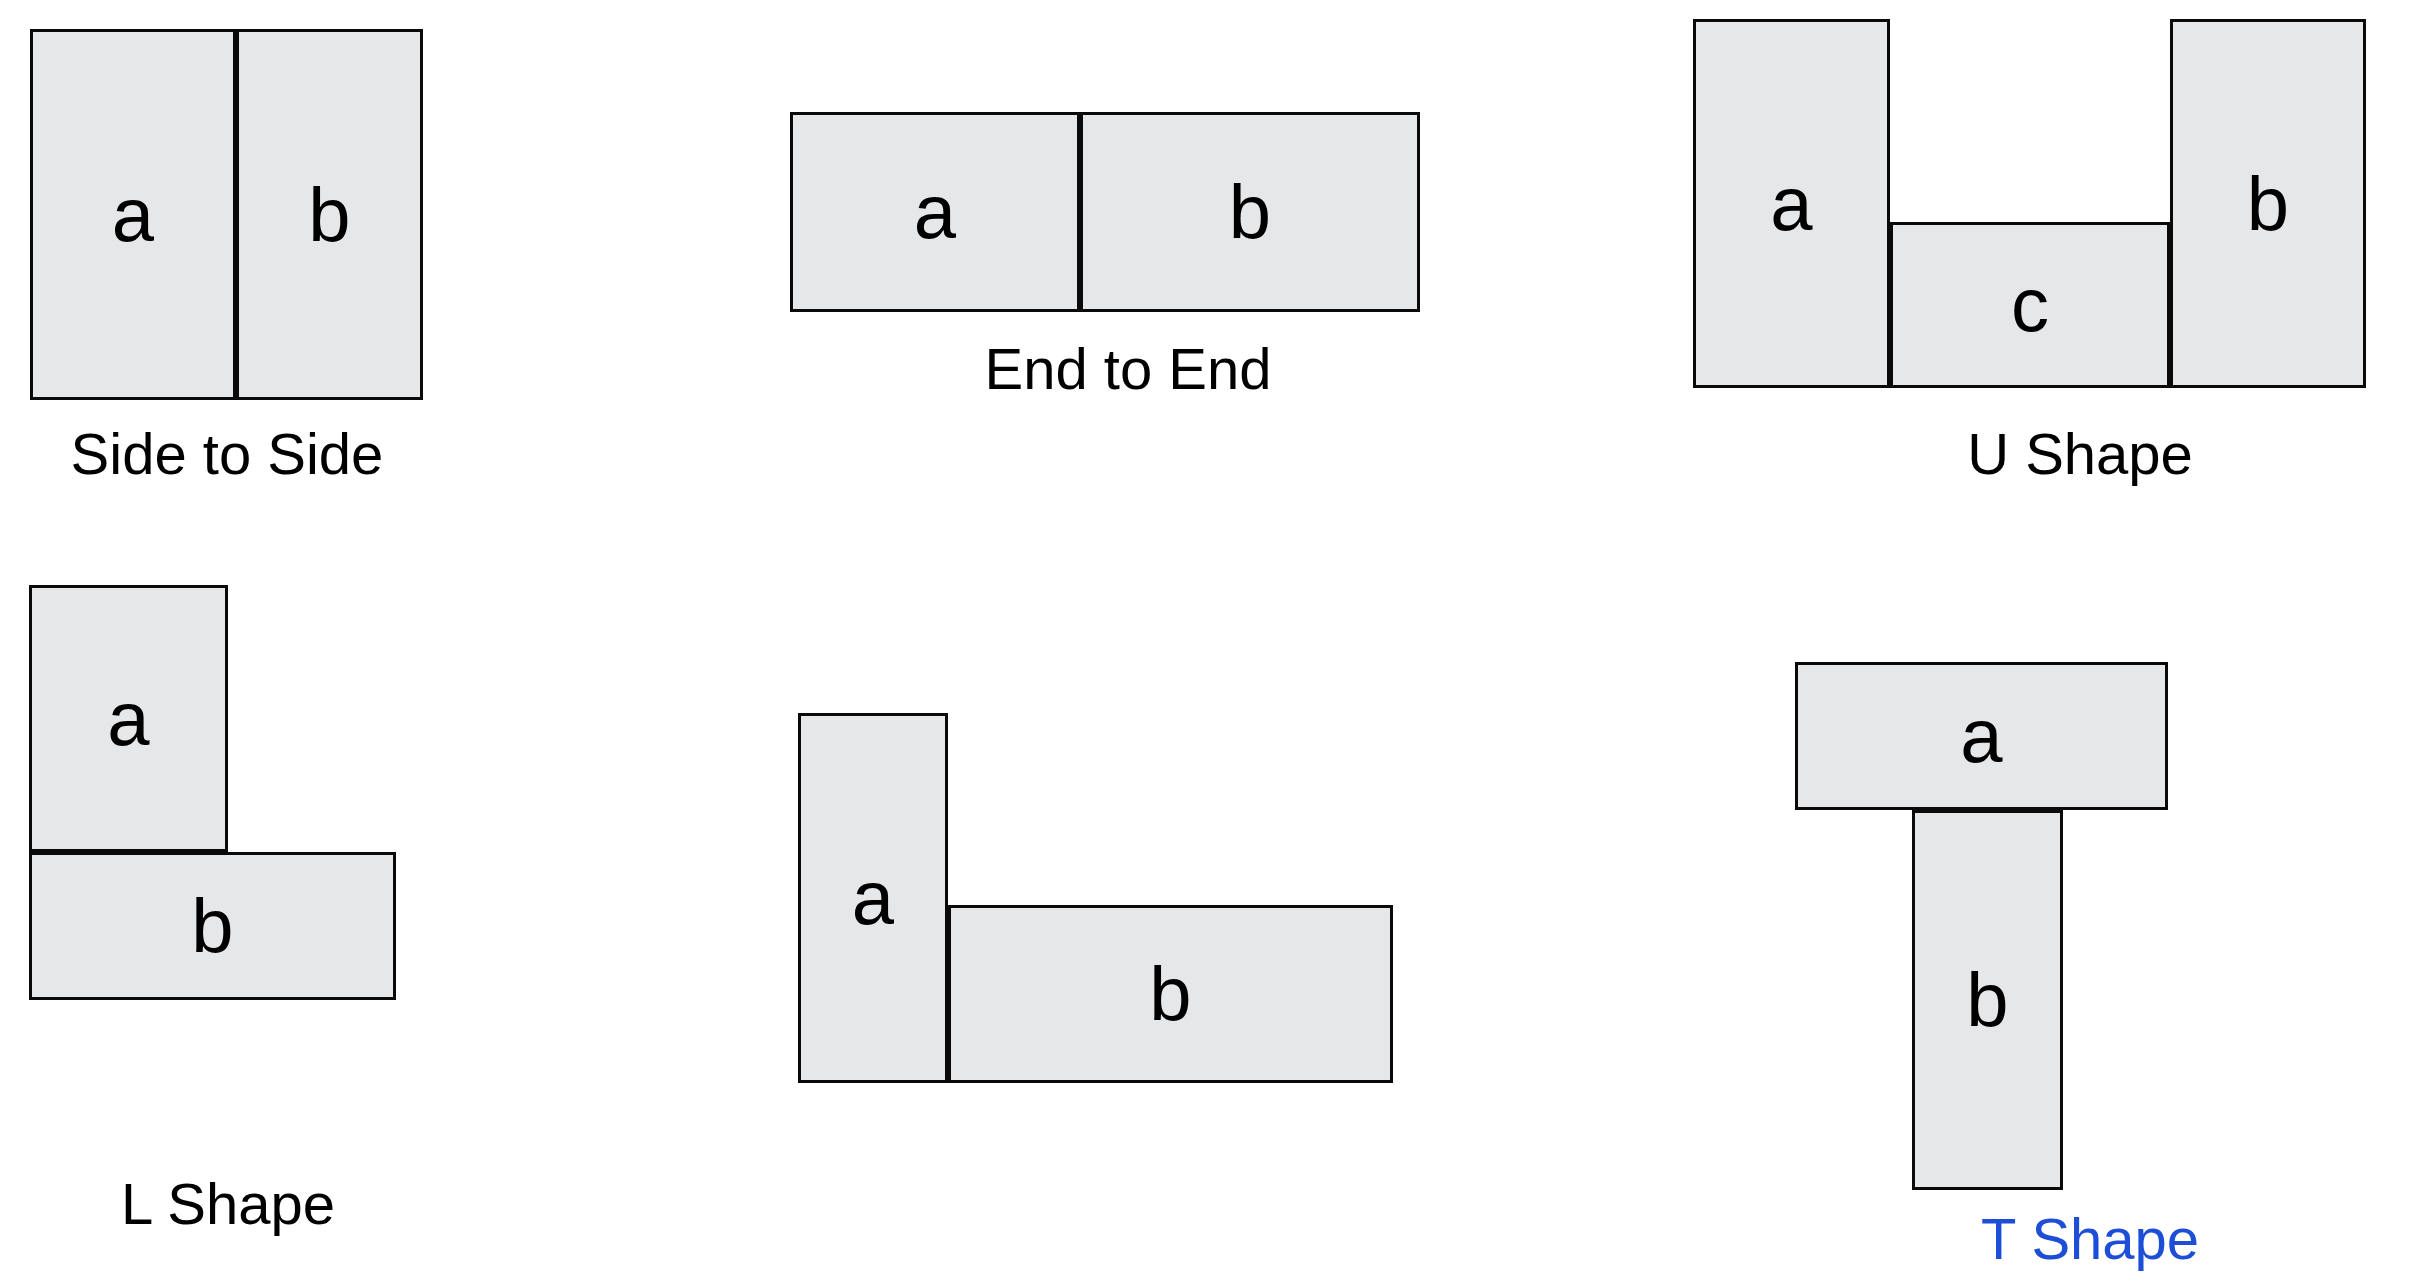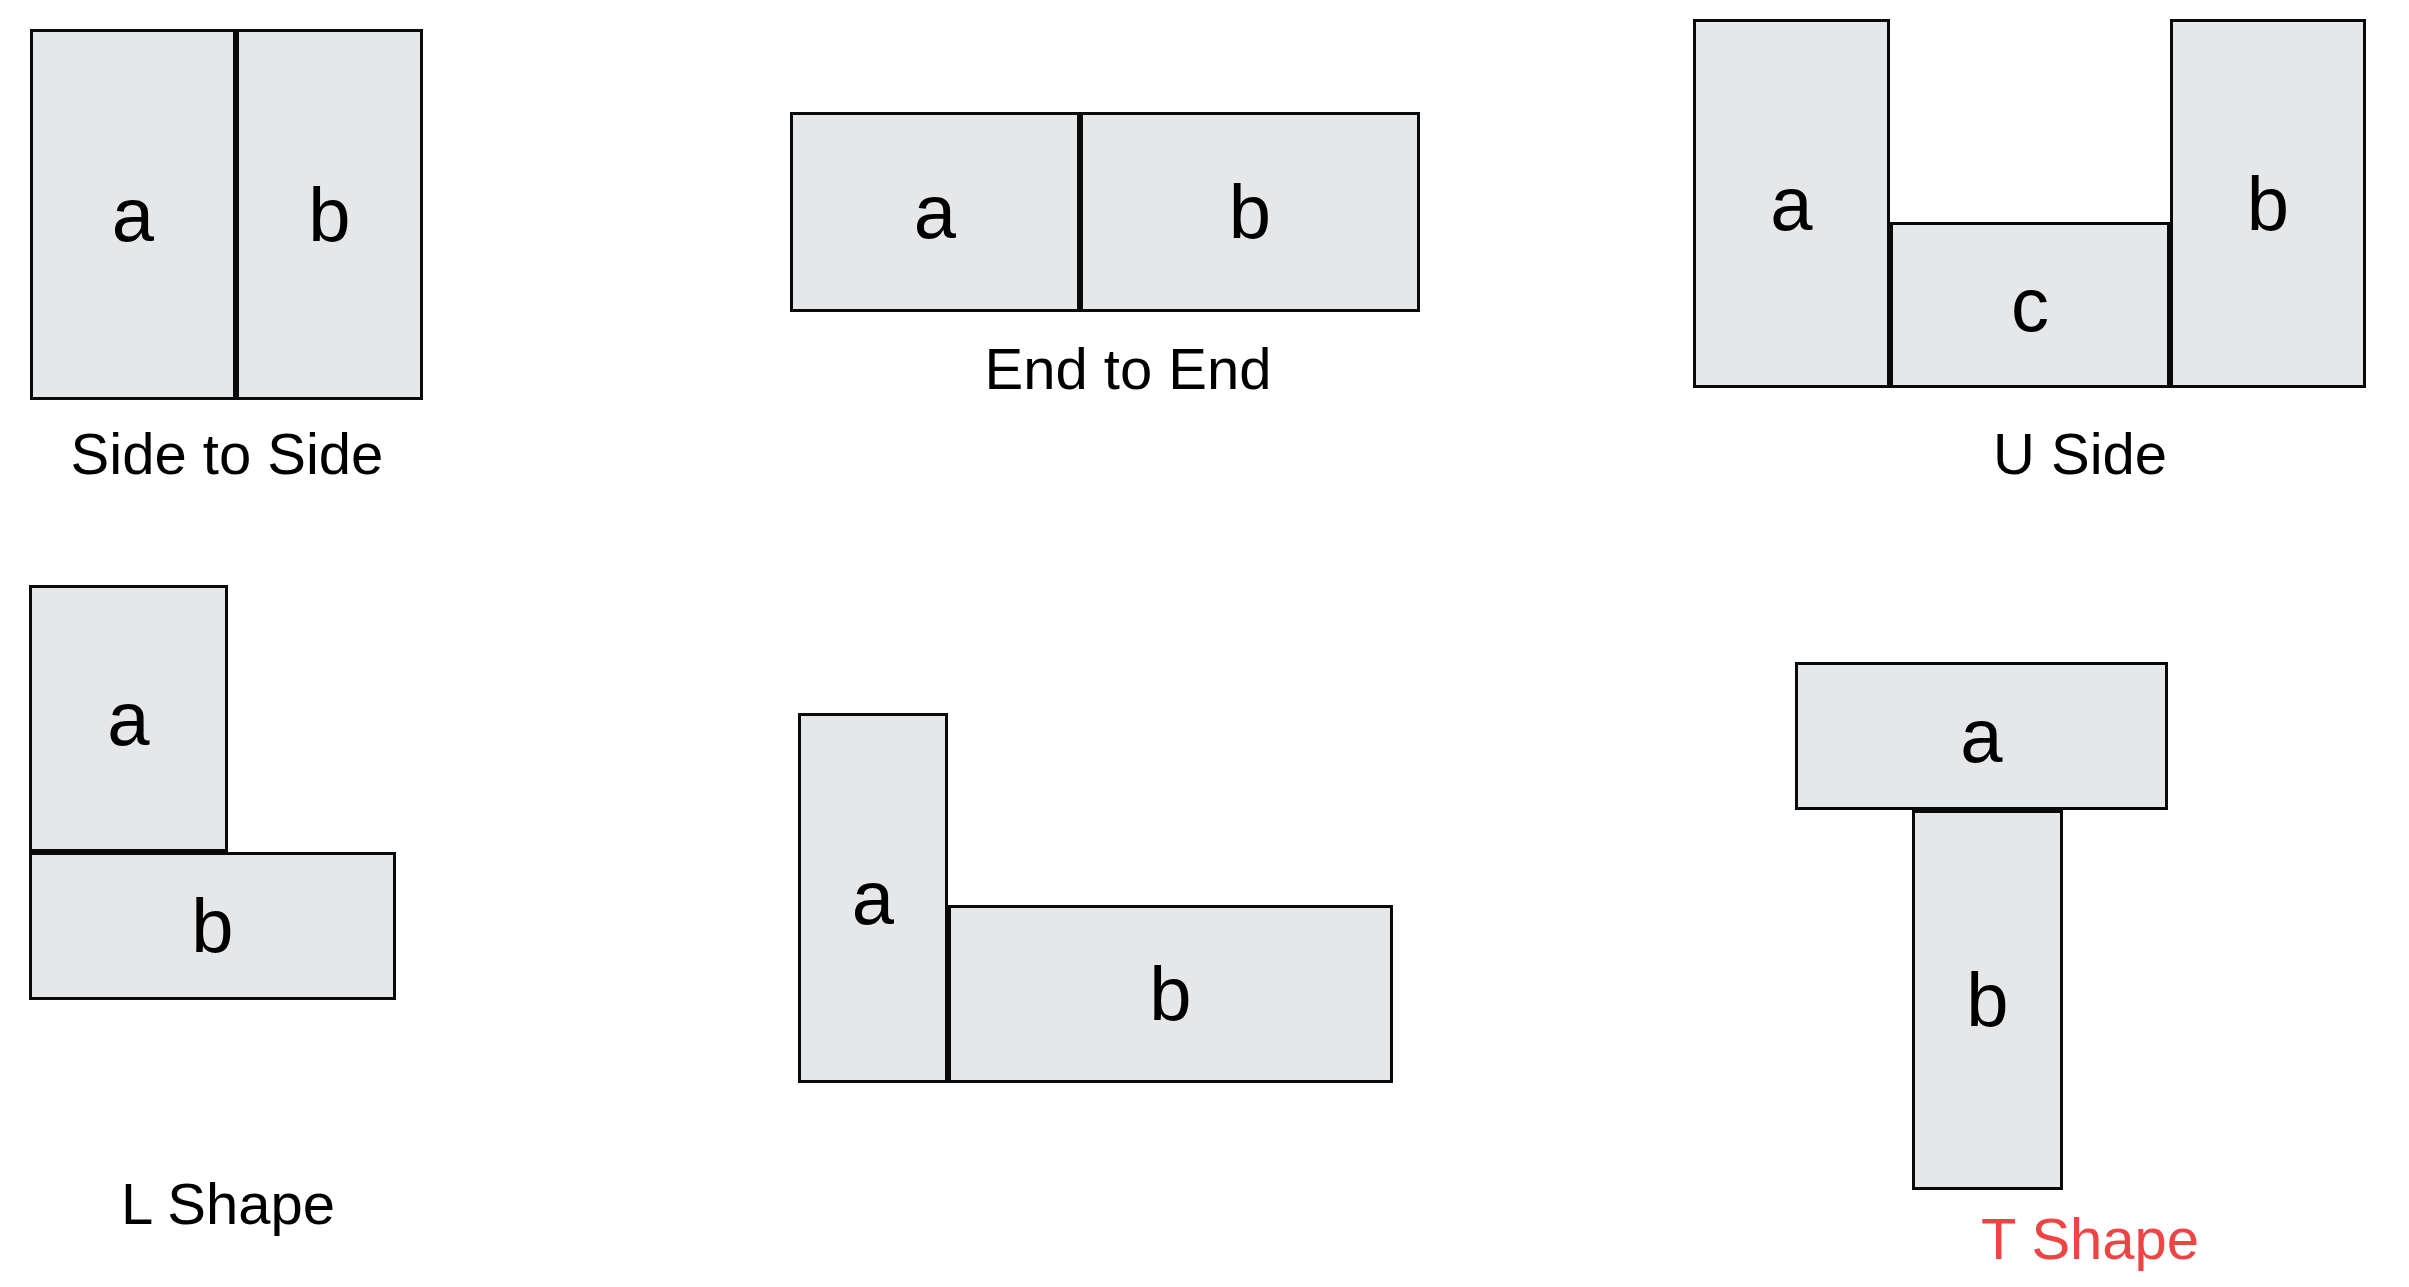--- a/index.html
+++ b/index.html
@@ -75,21 +75,21 @@
     <div class="shape-group" style="left: 0px; top: 0px; width: 100%; height: 100%;">
       <div class="block" style="left: 1693px; top: 19px; width: 197px; height: 369px; background: rgb(230, 231, 233); border-color: rgb(10, 10, 10);">
         <span class="block-label" style="color: rgb(0, 0, 0);">a</span>
       </div>
       <div class="block" style="left: 1890px; top: 222px; width: 280px; height: 166px; background: rgb(230, 231, 233); border-color: rgb(10, 10, 10);">
         <span class="block-label" style="color: rgb(0, 0, 0);">c</span>
       </div>
       <div class="block" style="left: 2170px; top: 19px; width: 196px; height: 369px; background: rgb(230, 231, 233); border-color: rgb(10, 10, 10);">
         <span class="block-label" style="color: rgb(0, 0, 0);">b</span>
       </div>
-      <div class="caption" style="left: 2080px; top: 425px; color: rgb(0, 0, 0);">U Side</div>
+      <div class="caption" style="left: 2080px; top: 425px; color: rgb(0, 0, 0);">U Shape</div>
     </div>
     <div class="shape-group" style="left: 0px; top: 0px; width: 100%; height: 100%;">
       <div class="block" style="left: 29px; top: 585px; width: 199px; height: 267px; background: rgb(230, 231, 233); border-color: rgb(10, 10, 10);">
         <span class="block-label" style="color: rgb(0, 0, 0);">a</span>
       </div>
       <div class="block" style="left: 29px; top: 852px; width: 367px; height: 148px; background: rgb(230, 231, 233); border-color: rgb(10, 10, 10);">
         <span class="block-label" style="color: rgb(0, 0, 0);">b</span>
       </div>
       <div class="caption" style="left: 228px; top: 1175px; color: rgb(0, 0, 0); text-align: center;">L Shape</div>
     </div>
@@ -101,15 +101,15 @@
         <span class="block-label" style="color: rgb(0, 0, 0);">b</span>
       </div>
     </div>
     <div class="shape-group" style="left: 0px; top: 0px; width: 100%; height: 100%;">
       <div class="block" style="left: 1795px; top: 662px; width: 373px; height: 148px; background: rgb(230, 231, 233); border-color: rgb(10, 10, 10);">
         <span class="block-label" style="color: rgb(0, 0, 0);">a</span>
       </div>
       <div class="block" style="left: 1912px; top: 810px; width: 151px; height: 380px; background: rgb(230, 231, 233); border-color: rgb(10, 10, 10);">
         <span class="block-label" style="color: rgb(0, 0, 0);">b</span>
       </div>
-      <div class="caption" style="left: 2090px; top: 1210px; color: #ef4444;">T Shape</div>
+      <div class="caption" style="left: 2090px; top: 1210px; color: #1d4ed8;">T Shape</div>
     </div>
   </div>
 
 </body></html>

